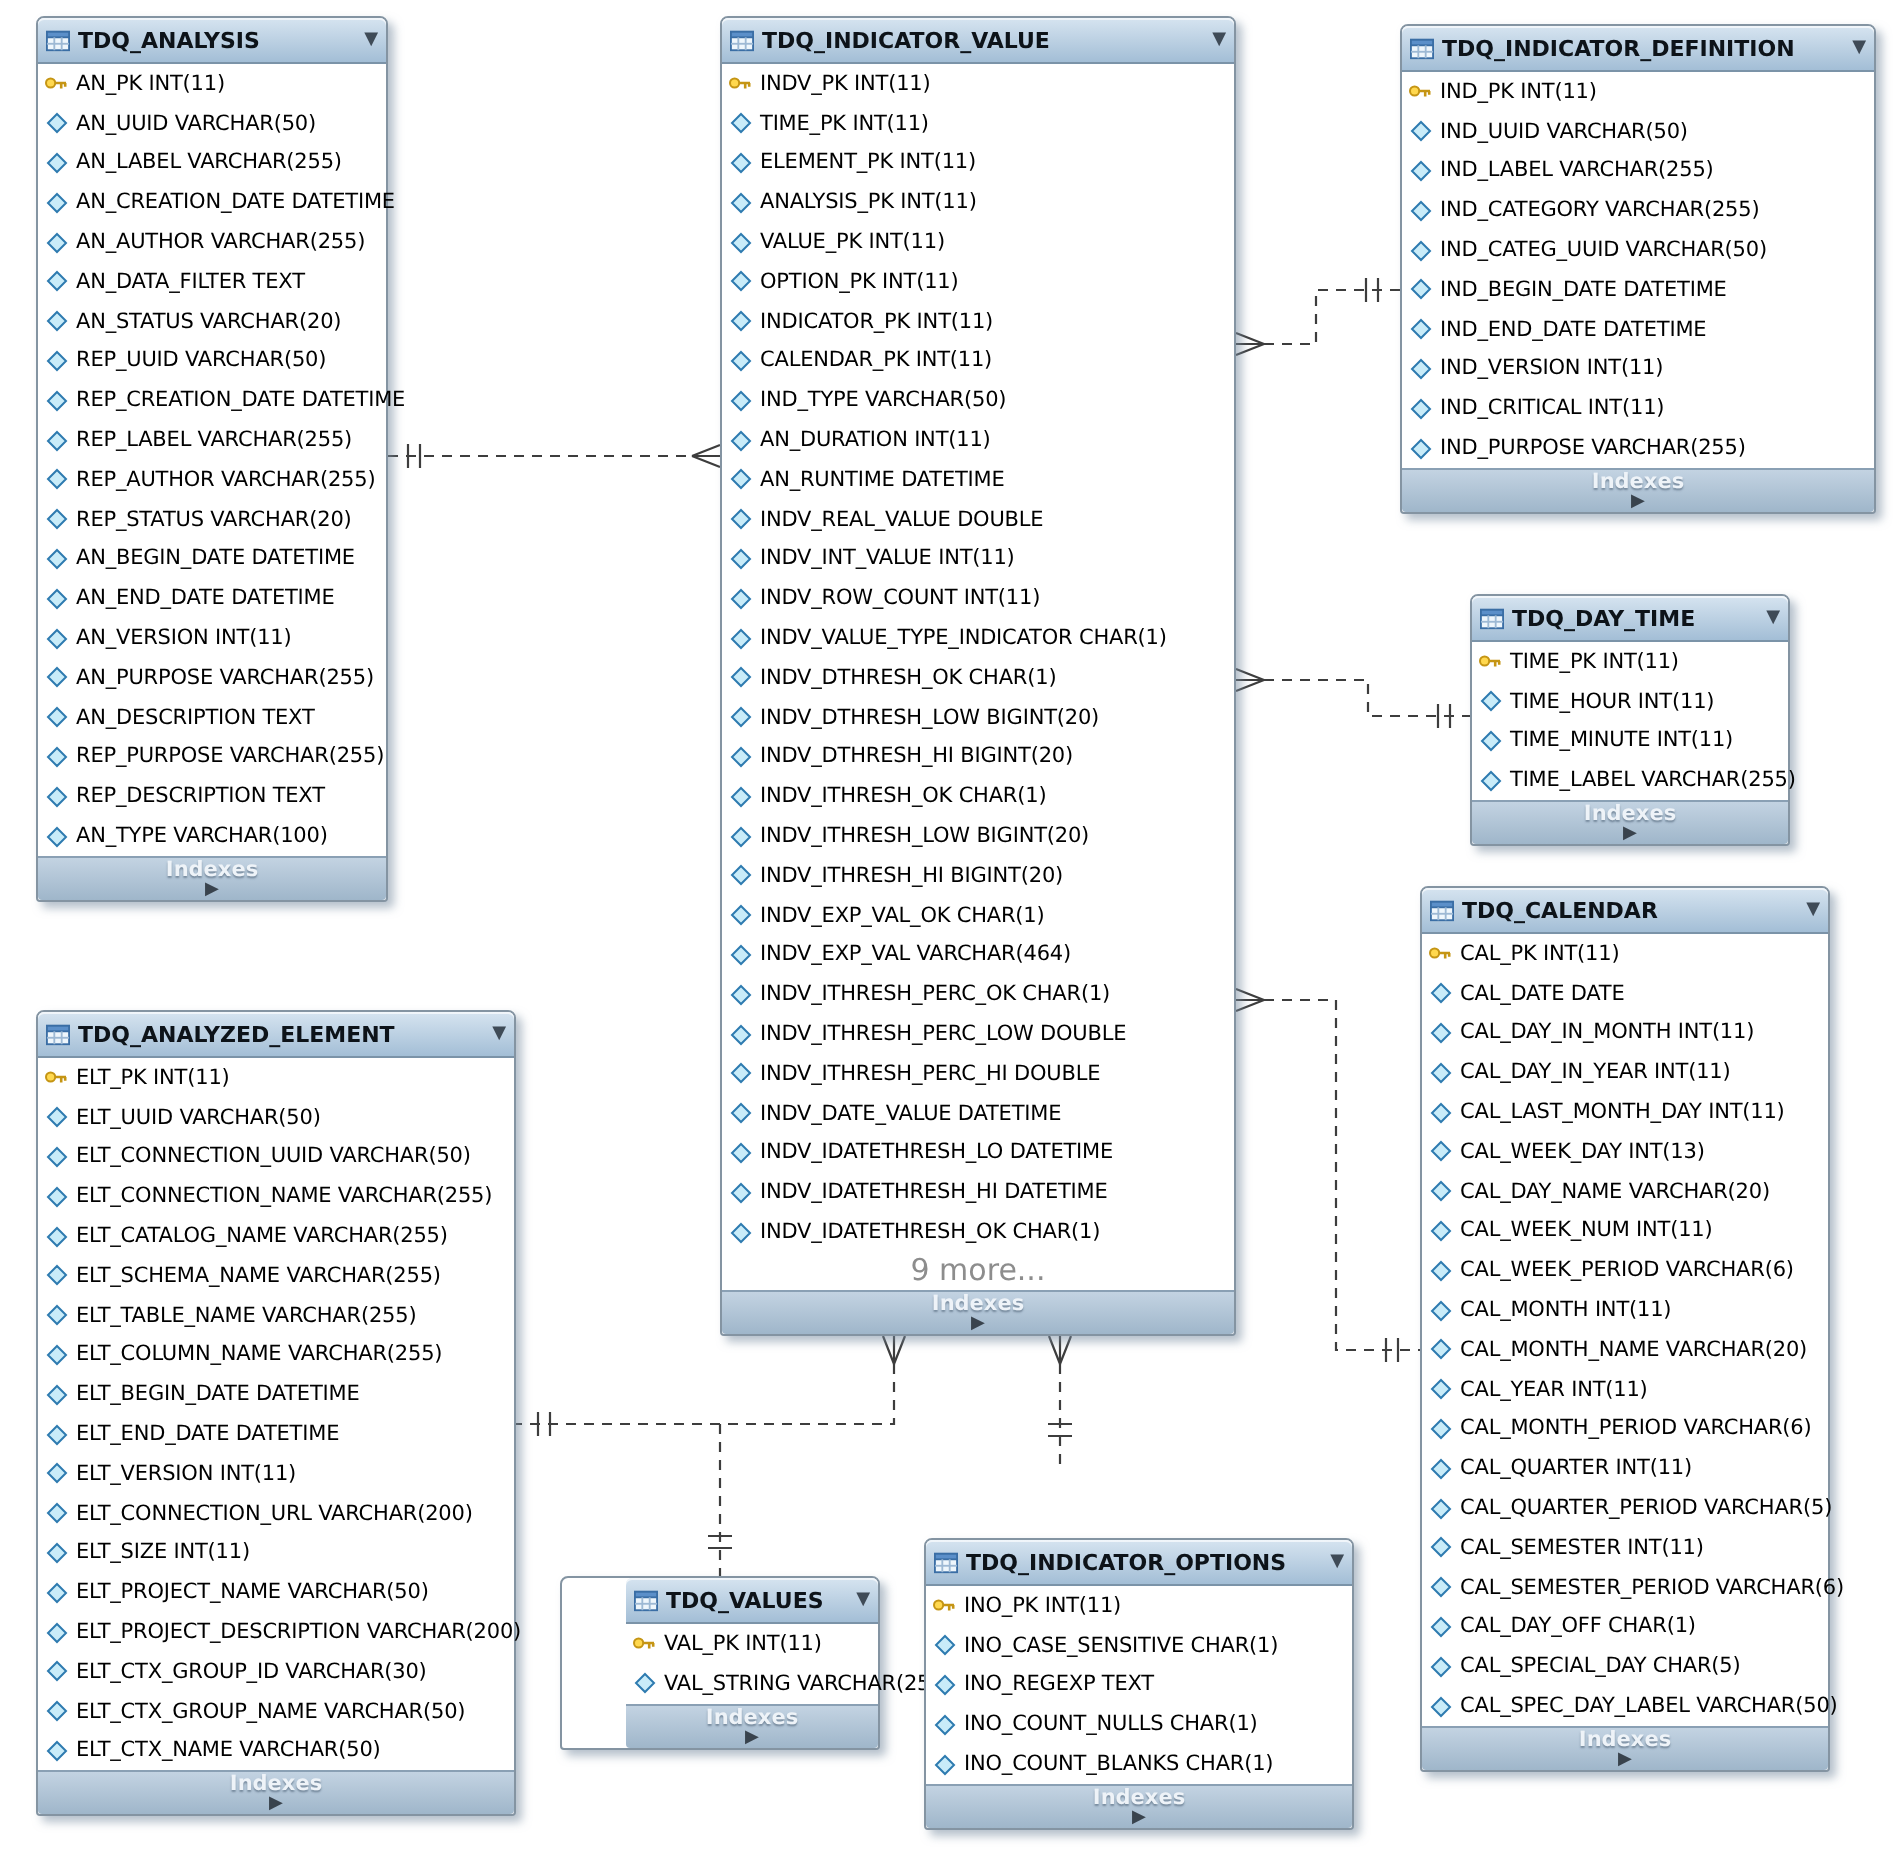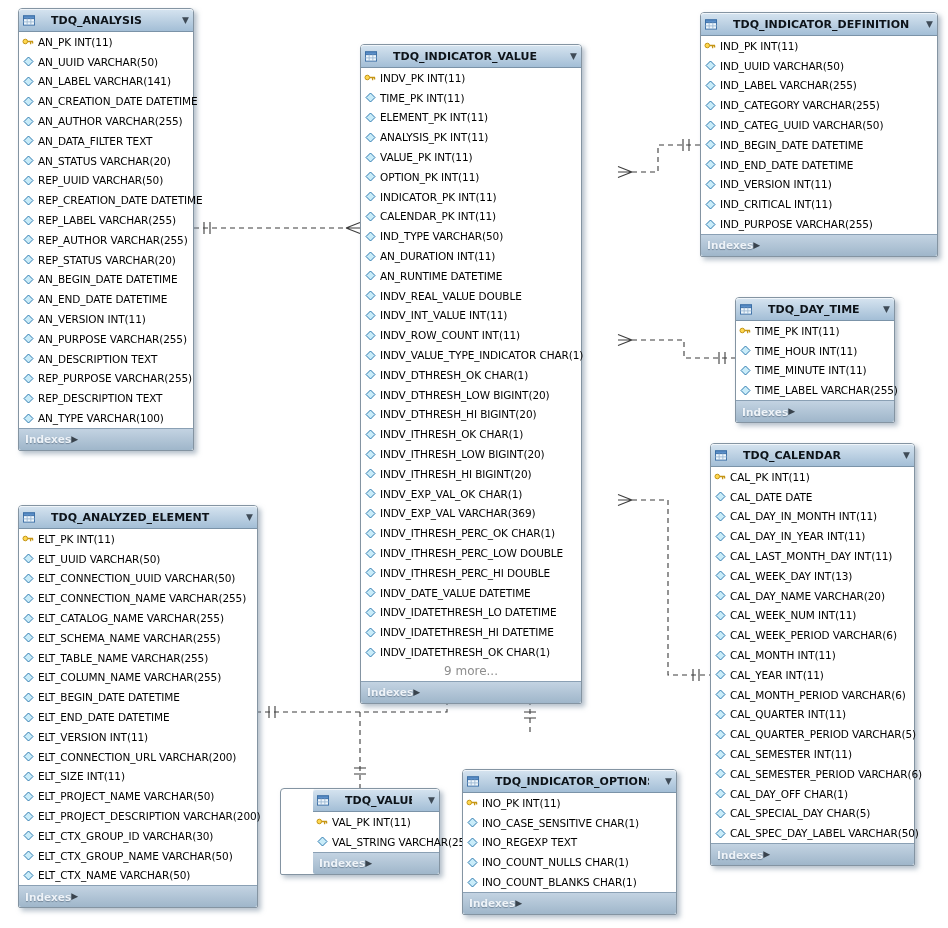--- a/index.html
+++ b/index.html
@@ -16,21 +16,21 @@
 
   .tbl {
     position:absolute; z-index:2;
     background:#ffffff;
     border:1px solid #8494a2;
     border-radius:4px 4px 2px 2px;
     box-shadow:3px 3px 5px rgba(120,140,160,0.55);
   }
   .tbl-header {
     height:23px;
-    display:flex; align-items:center; gap:16px;
+    display:flex; align-items:center; gap:4px;
     padding:0 4px;
     background:linear-gradient(#d6e4f0, #a3bed6);
     border-bottom:1px solid #7b93a8;
     border-radius:3px 3px 0 0;
     box-shadow:inset 0 1px 0 rgba(255,255,255,0.65);
   }
   .tbl-title {
     flex:1;
     font-size:11px; font-weight:bold; color:#0d1319;
     white-space:nowrap; overflow:hidden;
@@ -41,29 +41,30 @@
     height:19.8px;
     display:flex; align-items:center; gap:4px;
     padding:0 3px;
     white-space:nowrap;
   }
   .col-icon { display:inline-flex; width:12px; justify-content:center; flex:none; }
   .col-label { font-size:10.5px; color:#000; letter-spacing:-0.1px; }
   .tbl-more {
     height:19px; line-height:19px;
     text-align:center;
-    font-size:12px; color:#8d8d8d;
+    font-size:15px; color:#8d8d8d;
   }
   .tbl-footer {
     height:22px;
-    display:flex; align-items:center; 
+    display:flex; align-items:center; justify-content:space-between;
     padding:0 6px;
     background:linear-gradient(#c3d3e2, #9fb6ca);
     border-top:1px solid #8aa0b4;
     border-radius:0 0 2px 2px;
+    flex-direction:column;
   }
   .ftr-label {
     font-size:10.5px; font-weight:bold;
     color:#eef3f8; text-shadow:0 1px 1px rgba(90,110,130,0.7);
   }
   .ftr-arrow { font-size:9px; color:#39434d; line-height:1; }
 </style>
 </head>
 <body>
 
@@ -143,21 +144,21 @@
             </svg>
           </span>
           <span class="col-label">AN_UUID VARCHAR(50)</span>
         </div>
         <div class="tbl-row">
           <span class="col-icon">
             <svg width="11" height="11" viewBox="0 0 11 11">
               <path d="M5.5 1 L10 5.5 L5.5 10 L1 5.5 Z" fill="#c9ecf9" stroke="#2e7bb0" stroke-width="1"></path>
             </svg>
           </span>
-          <span class="col-label">AN_LABEL VARCHAR(141)</span>
+          <span class="col-label">AN_LABEL VARCHAR(255)</span>
         </div>
         <div class="tbl-row">
           <span class="col-icon">
             <svg width="11" height="11" viewBox="0 0 11 11">
               <path d="M5.5 1 L10 5.5 L5.5 10 L1 5.5 Z" fill="#c9ecf9" stroke="#2e7bb0" stroke-width="1"></path>
             </svg>
           </span>
           <span class="col-label">AN_CREATION_DATE DATETIME</span>
         </div>
         <div class="tbl-row">
@@ -287,21 +288,21 @@
             </svg>
           </span>
           <span class="col-label">AN_TYPE VARCHAR(100)</span>
         </div>
       </div>
       <div class="tbl-footer">
         <span class="ftr-label">Indexes</span>
         <span class="ftr-arrow">▶</span>
       </div>
     </div>
-    <div class="tbl" style="left: 360px; top: 8px; width: 222px; margin-top: 36px;">
+    <div class="tbl" style="left: 360px; top: 8px; width: 258px;">
       <div class="tbl-header">
         <span class="col-icon">
           <svg width="13" height="11" viewBox="0 0 13 11">
             <rect x="0.5" y="0.5" width="12" height="10" fill="#eef6fc" stroke="#3a6ea5"></rect>
             <rect x="0.5" y="0.5" width="12" height="3" fill="#5b8fc9" stroke="#3a6ea5"></rect>
             <line x1="4.5" y1="3.5" x2="4.5" y2="10.5" stroke="#9db9d4"></line>
             <line x1="8.5" y1="3.5" x2="8.5" y2="10.5" stroke="#9db9d4"></line>
             <line x1="0.5" y1="7" x2="12.5" y2="7" stroke="#9db9d4"></line>
           </svg>
         </span>
@@ -485,21 +486,21 @@
             </svg>
           </span>
           <span class="col-label">INDV_EXP_VAL_OK CHAR(1)</span>
         </div>
         <div class="tbl-row">
           <span class="col-icon">
             <svg width="11" height="11" viewBox="0 0 11 11">
               <path d="M5.5 1 L10 5.5 L5.5 10 L1 5.5 Z" fill="#c9ecf9" stroke="#2e7bb0" stroke-width="1"></path>
             </svg>
           </span>
-          <span class="col-label">INDV_EXP_VAL VARCHAR(369)</span>
+          <span class="col-label">INDV_EXP_VAL VARCHAR(464)</span>
         </div>
         <div class="tbl-row">
           <span class="col-icon">
             <svg width="11" height="11" viewBox="0 0 11 11">
               <path d="M5.5 1 L10 5.5 L5.5 10 L1 5.5 Z" fill="#c9ecf9" stroke="#2e7bb0" stroke-width="1"></path>
             </svg>
           </span>
           <span class="col-label">INDV_ITHRESH_PERC_OK CHAR(1)</span>
         </div>
         <div class="tbl-row">
@@ -808,20 +809,28 @@
             </svg>
           </span>
           <span class="col-label">CAL_MONTH INT(11)</span>
         </div>
         <div class="tbl-row">
           <span class="col-icon">
             <svg width="11" height="11" viewBox="0 0 11 11">
               <path d="M5.5 1 L10 5.5 L5.5 10 L1 5.5 Z" fill="#c9ecf9" stroke="#2e7bb0" stroke-width="1"></path>
             </svg>
           </span>
+          <span class="col-label">CAL_MONTH_NAME VARCHAR(20)</span>
+        </div>
+        <div class="tbl-row">
+          <span class="col-icon">
+            <svg width="11" height="11" viewBox="0 0 11 11">
+              <path d="M5.5 1 L10 5.5 L5.5 10 L1 5.5 Z" fill="#c9ecf9" stroke="#2e7bb0" stroke-width="1"></path>
+            </svg>
+          </span>
           <span class="col-label">CAL_YEAR INT(11)</span>
         </div>
         <div class="tbl-row">
           <span class="col-icon">
             <svg width="11" height="11" viewBox="0 0 11 11">
               <path d="M5.5 1 L10 5.5 L5.5 10 L1 5.5 Z" fill="#c9ecf9" stroke="#2e7bb0" stroke-width="1"></path>
             </svg>
           </span>
           <span class="col-label">CAL_MONTH_PERIOD VARCHAR(6)</span>
         </div>

